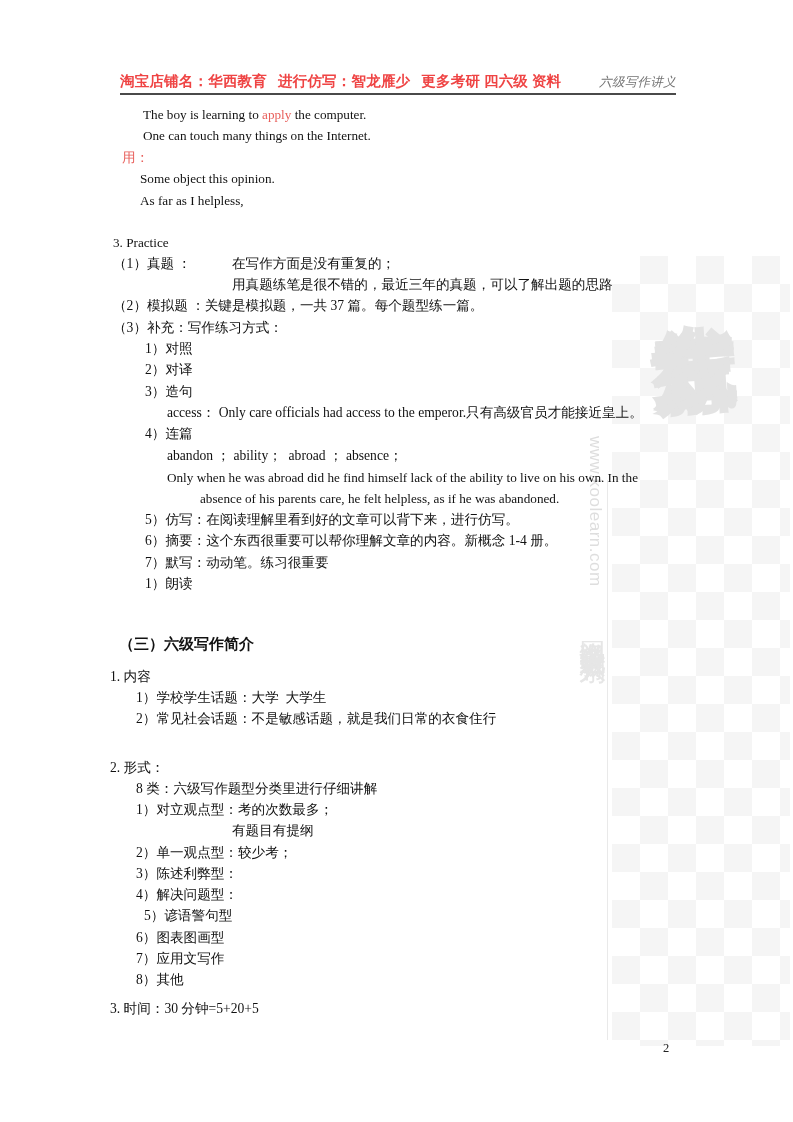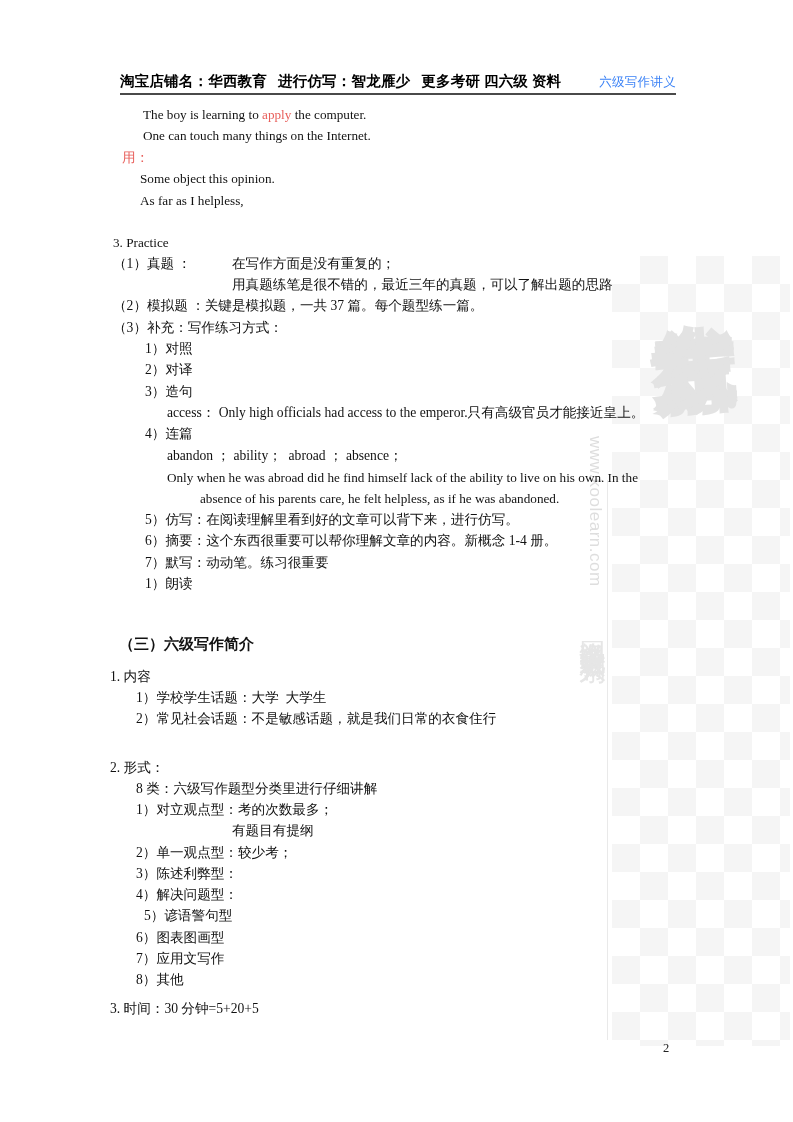--- a/index.html
+++ b/index.html
@@ -107,30 +107,31 @@
     top: 72px;
     width: 556px;
     display: flex;
     align-items: baseline;
     white-space: nowrap;
   }
   .hdr-shop {
     font-family: "Liberation Serif", "DejaVu Serif", serif;
     font-size: 14.5px;
     font-weight: 700;
-    color: #000000;
+    color: #ef4444;
     letter-spacing: .2px;
   }
   .hdr-sep { display: inline-block; width: 11px; }
   .hdr-doc {
     font-family: "Liberation Serif", "DejaVu Serif", serif;
     font-size: 12.5px;
-    color: #3b82f6;
+    color: #737373;
     margin-left: auto;
     letter-spacing: .3px;
+    font-style: italic;
   }
   .header-rule {
     position: absolute;
     left: 120px;
     top: 93px;
     width: 556px;
     height: 2px;
     background: #4a4a4a;
   }
 
@@ -213,21 +214,21 @@
     <div class="ln cn" style="left:232px; top:257px;">在写作方面是没有重复的；</div>
     <div class="ln cn" style="left:232px; top:278px;">用真题练笔是很不错的，最近三年的真题，可以了解出题的思路</div>
 
     <div class="ln cn" style="left:113px; top:299px;">（2）模拟题 ：关键是模拟题，一共 37 篇。每个题型练一篇。</div>
 
     <div class="ln cn" style="left:113px; top:321px;">（3）补充：写作练习方式：</div>
 
     <div class="ln cn" style="left:145px; top:342px;">1）对照</div>
     <div class="ln cn" style="left:145px; top:363px;">2）对译</div>
     <div class="ln cn" style="left:145px; top:385px;">3）造句</div>
-    <div class="ln cn" style="left:167px; top:406px;">access： Only high officials had access to the emperor.只有高级官员才能接近皇上。</div>
+    <div class="ln cn" style="left:167px; top:406px;">access： Only care officials had access to the emperor.只有高级官员才能接近皇上。</div>
     <div class="ln cn" style="left:145px; top:427px;">4）连篇</div>
     <div class="ln cn" style="left:167px; top:449px;">abandon ； ability；  abroad ； absence；</div>
     <div class="ln" style="left:167px; top:471px;">Only when he was abroad did he find himself lack of the ability to live on his own. In the</div>
     <div class="ln" style="left:200px; top:492px;">absence of his parents care, he felt helpless, as if he was abandoned.</div>
     <div class="ln cn" style="left:145px; top:513px;">5）仿写：在阅读理解里看到好的文章可以背下来，进行仿写。</div>
     <div class="ln cn" style="left:145px; top:534px;">6）摘要：这个东西很重要可以帮你理解文章的内容。新概念 1-4 册。</div>
     <div class="ln cn" style="left:145px; top:556px;">7）默写：动动笔。练习很重要</div>
     <div class="ln cn" style="left:145px; top:577px;">1）朗读</div>
 
     <div class="ln cn bold" style="left:119px; top:637px;text-align:center;">（三）六级写作简介</div>

